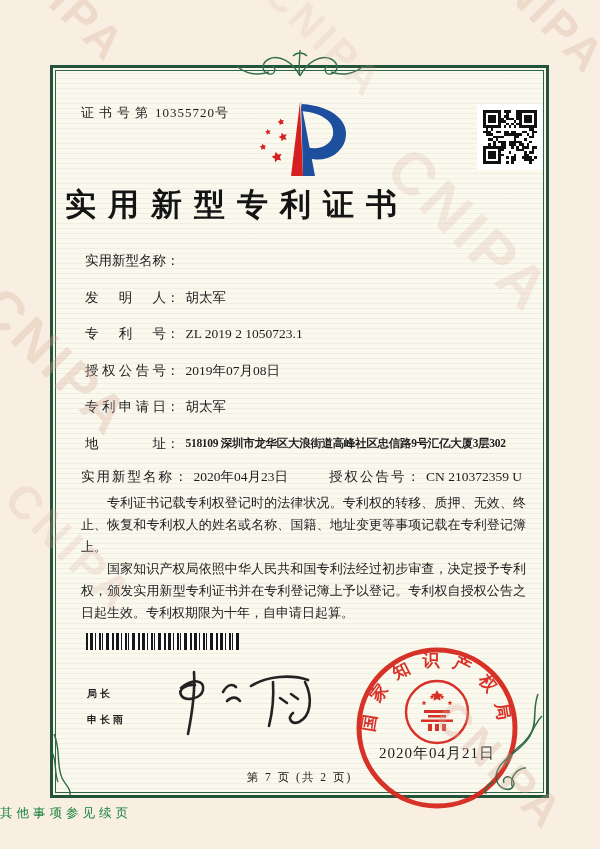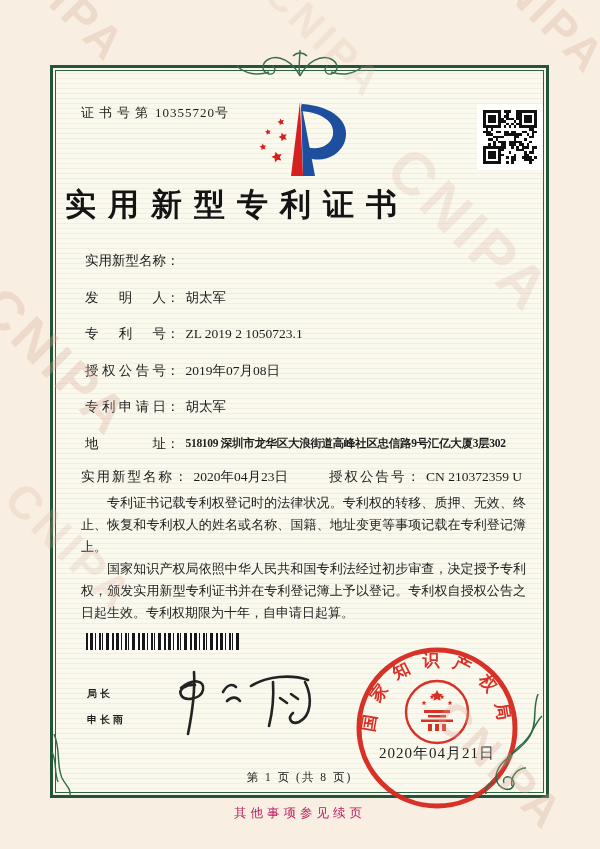--- a/index.html
+++ b/index.html
@@ -63,22 +63,22 @@
           font-size:10px;font-weight:bold;letter-spacing:3px;color:#222;}
   .signer div{line-height:26px;}
 
   .signature{position:absolute;left:100px;top:598px;width:175px;height:75px;}
 
   .seal{position:absolute;left:300px;top:576px;width:168px;height:168px;z-index:3;opacity:.95;}
 
   .pagenum{position:absolute;left:0;top:702px;width:100%;text-align:center;
            font-size:11.5px;letter-spacing:2px;color:#222;}
 
-  .contnote{position:absolute;left:0;top:805px;width:100%;text-align:center;
-            font-size:12.5px;letter-spacing:4px;color:#be185d;z-index:2;}
+  .contnote{position:absolute;left:0;top:805px;width:100%;
+            font-size:12.5px;letter-spacing:4px;color:#15803d;z-index:2;}
 
   .orn{position:absolute;z-index:4;pointer-events:none;}
   .orn svg{display:block;}
 </style>
 </head>
 <body>
 
 <div class="page">
 
   <span class="wm" style="left:-18px;top:-30px;font-size:46px;">CNIPA</span>
@@ -437,21 +437,21 @@
             <rect x="-16" y="7.5" width="32" height="2.5"></rect>
             <rect x="-9" y="12" width="4" height="7"></rect>
             <rect x="-2" y="12" width="4" height="7"></rect>
             <rect x="5" y="12" width="4" height="7"></rect>
           </g>
         </g>
         <text x="0" y="30" text-anchor="middle" font-size="15" fill="#141414" letter-spacing="1">2020年04月21日</text>
       </svg>
     </div>
 
-    <div class="pagenum">第 1 页 (共 8 页)</div>
+    <div class="pagenum">第 7 页 (共 2 页)</div>
   </div>
 
   <div class="orn" style="left:225px;top:46px;">
     <svg viewBox="0 0 150 36" width="150" height="36" fill="none" stroke="#35704c" stroke-width="1.4">
       <path d="M75,30 C68,16 54,8 44,13 C36,17 36,26 44,28 C50,29 52,22 47,20"></path>
       <path d="M75,30 C82,16 96,8 106,13 C114,17 114,26 106,28 C100,29 98,22 103,20"></path>
       <path d="M44,26 C32,30 20,28 12,20"></path>
       <path d="M106,26 C118,30 130,28 138,20"></path>
       <path d="M75,30 C73,20 75,12 75,4"></path>
       <path d="M68,10 C72,6 78,6 82,10"></path>

